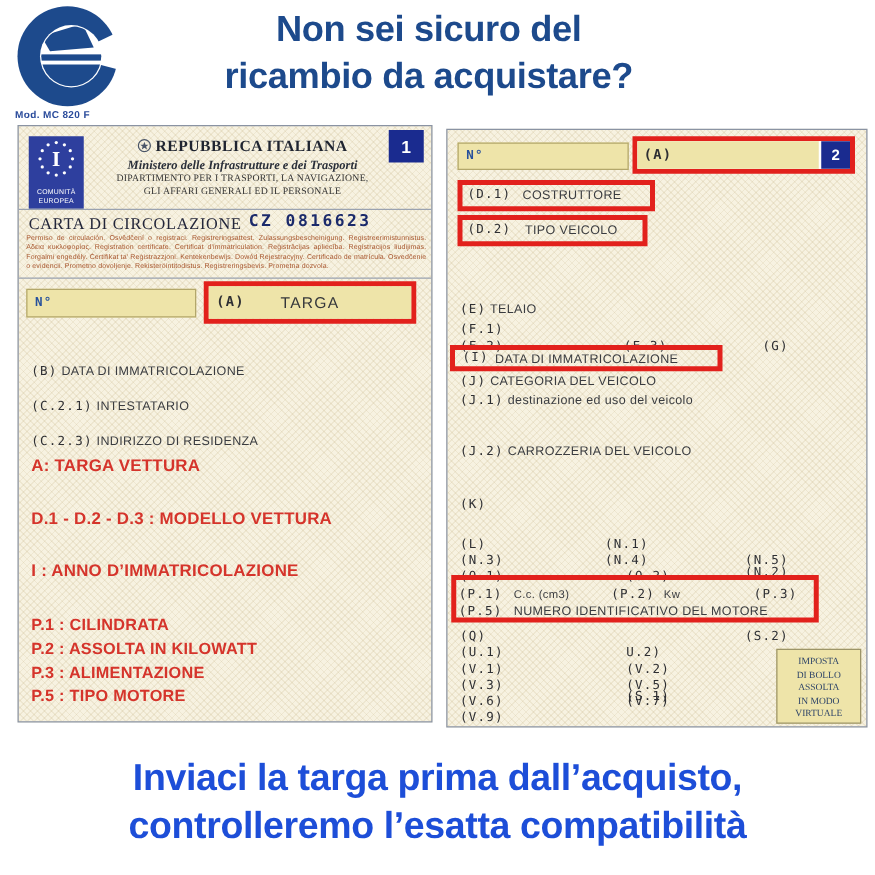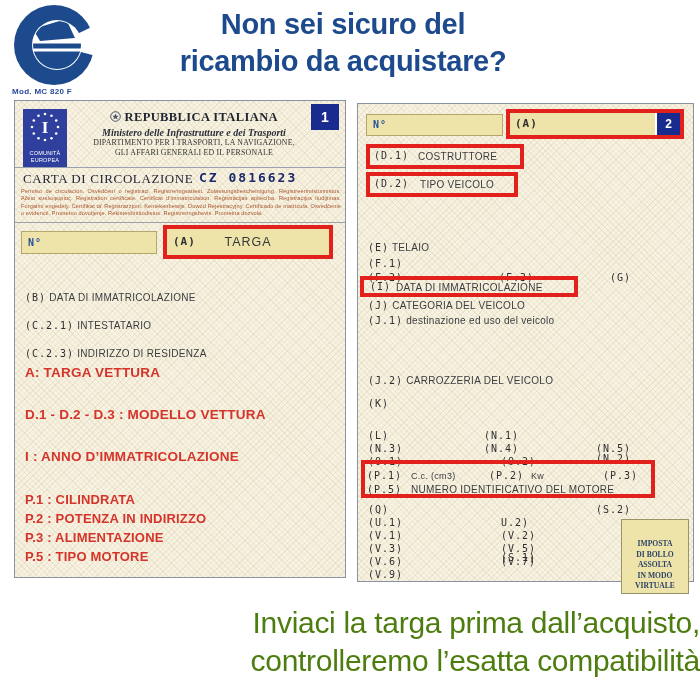--- a/index.html
+++ b/index.html
@@ -3,22 +3,22 @@
 <meta charset="utf-8">
 <style>
   html,body{margin:0;padding:0;}
   body{width:700px;height:700px;background:#ffffff;position:relative;overflow:hidden;
        font-family:"Liberation Sans",sans-serif;}
   .abs{position:absolute;}
 
   
   .top-heading{left:0;top:6px;width:700px;text-align:center;padding-right:14px;box-sizing:border-box;
     color:#1d4a8c;font-weight:bold;font-size:29px;line-height:37px;letter-spacing:-0.3px;}
-  .bottom-heading{left:0;top:604px;width:700px;text-align:right;
-    color:#4d7c0f;font-weight:normal;font-size:30px;line-height:38px;letter-spacing:-0.3px;}
+  .bottom-heading{left:0;top:604px;width:700px;text-align:center;
+    color:#1d4ed8;font-weight:bold;font-size:30px;line-height:38px;letter-spacing:-0.3px;}
   .mod-label{left:12px;top:87px;font-size:8px;font-weight:bold;color:#2a4b9b;letter-spacing:.3px;}
 
   
   .doc{background-color:#f7f2e1;border:1.5px solid #8a93a3;box-sizing:border-box;
     background-image:
       repeating-linear-gradient(45deg, rgba(190,170,120,.16) 0 1px, transparent 1px 4px),
       repeating-linear-gradient(-45deg, rgba(190,170,120,.16) 0 1px, transparent 1px 4px);}
   .doc1{left:14px;top:100px;width:332px;height:478px;}
   .doc2{left:357px;top:103px;width:337px;height:479px;}
 
@@ -41,23 +41,23 @@
   .badge1{left:296px;top:3px;width:28px;height:26px;font-size:14px;line-height:26px;}
   .divider{left:0;width:100%;height:0;border-top:1px solid #9aa2b0;}
   .title-row{left:0;top:70px;width:100%;height:16px;}
   .doc-title{position:absolute;left:8px;top:0;font-family:"Liberation Serif",serif;font-size:13px;color:#23263a;letter-spacing:.6px;}
   .doc-serial{position:absolute;left:184px;top:-1px;font-family:"DejaVu Sans Mono",monospace;font-weight:bold;font-size:13px;color:#1b2a6b;letter-spacing:2px;}
   .multilang{left:6px;top:87px;width:320px;font-size:5.6px;line-height:7.4px;color:#a8562e;text-align:justify;letter-spacing:.1px;}
 
   .red-note{position:absolute;left:10px;color:#d5342b;font-weight:bold;font-size:13.5px;white-space:nowrap;letter-spacing:.2px;}
 
   
-  .imposta{left:263px;top:415px;width:68px;height:75px;background:#eee4a9;border:1px solid #9c9468;
-    font-family:"Liberation Serif",serif;font-weight:bold;font-size:7.6px;line-height:10.5px;
-    color:#2e4468;text-align:center;white-space:pre-line;box-sizing:border-box;padding-top:19px;}
+  .imposta{left:263px;top:415px;width:68px;height:60px;background:#eee4a9;border:1px solid #9c9468;
+    font-family:"Liberation Serif",serif;font-weight:normal;font-size:7.6px;line-height:10.5px;
+    color:#2e4468;text-align:center;white-space:pre-line;box-sizing:border-box;padding-top:4px;}
 </style>
 </head>
 <body>
 
 <div class="abs" style="left:12px;top:2px;">
   <svg width="88" height="86" viewBox="0 0 88 86">
     <defs>
         <clipPath id="lc">
           <circle cx="45" cy="43" r="24"></circle>
         </clipPath>
@@ -152,21 +152,21 @@
         <span class="cell" style="left: 10px;"><span class="code">(C.2.3)</span><span class="lbl">   INDIRIZZO DI RESIDENZA</span></span>
       </div>
     </div>
   <div id="red-notes-1">
       <div class="red-note" style="top: 264px; font-size: 13.5px;">A: TARGA VETTURA</div>
       <div class="red-note" style="top: 306px; font-size: 13.5px;">D.1 - D.2 - D.3 : MODELLO VETTURA</div>
       <div class="red-note" style="top: 348px; font-size: 13.5px;">I : ANNO D’IMMATRICOLAZIONE</div>
     </div>
   <div id="red-notes-2">
       <div class="red-note" style="top: 391px; font-size: 13px;">P.1 : CILINDRATA</div>
-      <div class="red-note" style="top: 410px; font-size: 13px;">P.2 : POTENZA IN INDIRIZZO</div>
+      <div class="red-note" style="top: 410px; font-size: 13px;">P.2 : ASSOLTA IN KILOWATT</div>
       <div class="red-note" style="top: 429px; font-size: 13px;">P.3 : ALIMENTAZIONE</div>
       <div class="red-note" style="top: 448px; font-size: 13px;">P.5 :  TIPO MOTORE</div>
     </div>
 </div>
 
 <div class="abs doc doc2">
 
   <div class="abs yellowbox" style="left:8px;top:10px;width:137px;height:22px;">
     <span class="code" style="position:absolute;left:6px;top:4px;color:#27519c;font-weight:bold;">N°</span>
   </div>
@@ -202,21 +202,21 @@
         <span class="cell" style="left: 10px;"><span class="code">(F.2)</span></span>
         <span class="cell" style="left: 141px;"><span class="code">(F.3)</span></span>
         <span class="cell" style="left: 252px;"><span class="code">(G)</span></span>
       </div>
       <div class="drow" style="top: 191px;">
         <span class="cell" style="left: 10px;"><span class="code">(J)</span><span class="lbl"> CATEGORIA DEL VEICOLO</span></span>
       </div>
       <div class="drow" style="top: 206px;">
         <span class="cell" style="left: 10px;"><span class="code">(J.1)</span><span class="lbl"> destinazione ed uso del veicolo</span></span>
       </div>
-      <div class="drow" style="top: 247px; margin-top: 19px;">
+      <div class="drow" style="top: 247px;">
         <span class="cell" style="left: 10px;"><span class="code">(J.2)</span><span class="lbl"> CARROZZERIA DEL VEICOLO</span></span>
       </div>
       <div class="drow" style="top: 289px;">
         <span class="cell" style="left: 10px;"><span class="code">(K)</span></span>
       </div>
       <div class="drow" style="top: 321px;">
         <span class="cell" style="left: 10px;"><span class="code">(L)</span></span>
         <span class="cell" style="left: 126px; text-align: right;"><span class="code">(N.1)</span></span>
         <span class="cell" style="left: 238px; margin-top: 23px;"><span class="code">(N.2)</span></span>
       </div>

